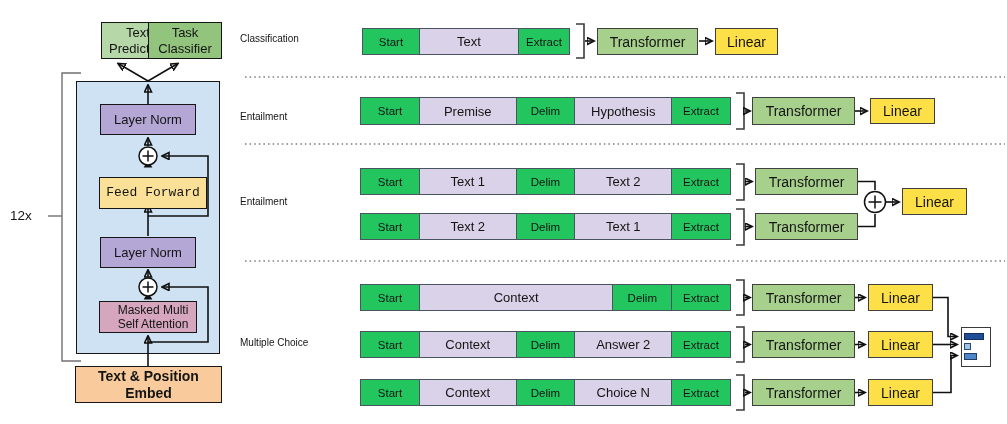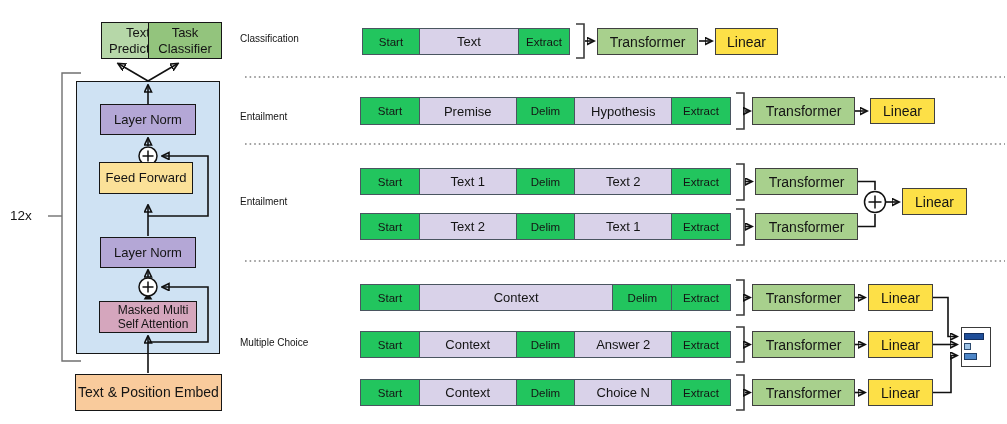--- a/index.html
+++ b/index.html
@@ -116,24 +116,24 @@
       <path d="M933,297.5 H948 V336.5 H956" marker-end="url(#ah)"></path>
       <line x1="933" y1="344.5" x2="956" y2="344.5" marker-end="url(#ah)"></line>
       <path d="M933,392.5 H951 V355.5 H956" marker-end="url(#ah)"></path>
     </g>
   </svg>
 
   <div class="repeat">12x</div>
   <div class="dbox" style="left:75px;top:22px;width:74px;height:37px;background:#b6d7a8;margin-left:26px;">Text Prediction</div>
   <div class="dbox" style="left:148px;top:22px;width:74px;height:37px;background:#93c47d;">Task Classifier</div>
   <div class="dbox" style="left:100px;top:104px;width:96px;height:31px;background:#b4a7d6;">Layer Norm</div>
-  <div class="dbox" style="left:99px;top:162px;width:94px;height:32px;background:#fbe198;">Feed Forward</div>
+  <div class="dbox" style="left:99px;top:177px;width:108px;height:32px;background:#fbe198;font-family:Liberation Mono, monospace;">Feed Forward</div>
   <div class="dbox" style="left:100px;top:237px;width:96px;height:31px;background:#b4a7d6;">Layer Norm</div>
   <div class="dbox" style="left:99px;top:301px;width:98px;height:32px;background:#d5a6bd;font-size:12px;padding-left:10px;">Masked Multi Self Attention</div>
-  <div class="dbox" style="left:75px;top:374px;width:147px;height:37px;background:#f9cb9c;font-size:14px;">Text &amp; Position Embed</div>
+  <div class="dbox" style="left:75px;top:366px;width:147px;height:37px;background:#f9cb9c;font-size:14px;font-weight:bold;">Text &amp; Position Embed</div>
 
   <div class="tasklabel" style="top:33px;">Classification</div>
   <div class="tasklabel" style="top:103px;margin-top:8px;">Entailment</div>
   <div class="tasklabel" style="top:196px;">Entailment</div>
   <div class="tasklabel" style="top:337px;">Multiple Choice</div>
 
   <div class="row" style="left:362px;top:28px;width:208px;height:27px;">
     <div class="seg sp" style="width:58px;">Start</div>
     <div class="seg ct">Text</div>
     <div class="seg sp" style="width:52px;">Extract</div>

